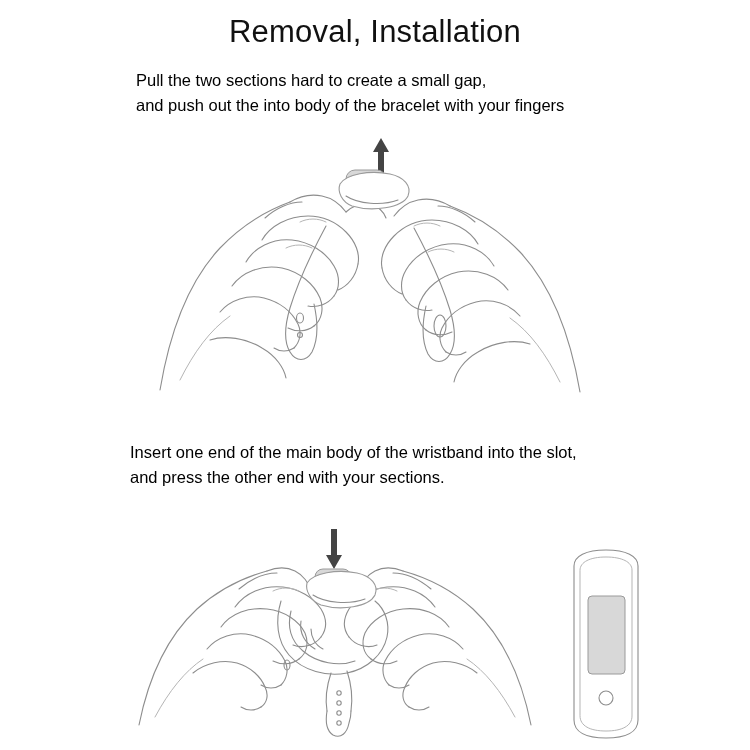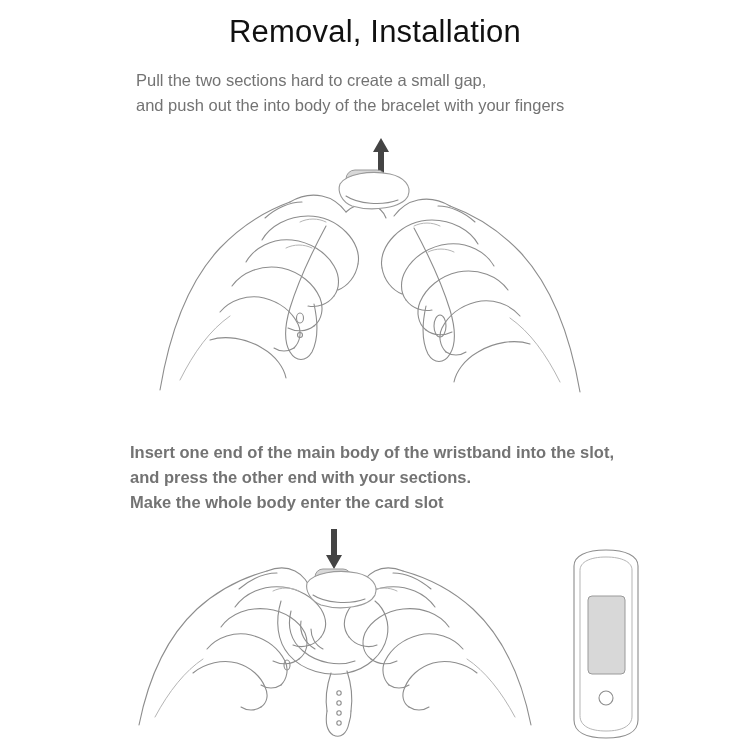--- a/index.html
+++ b/index.html
@@ -29,31 +29,30 @@
     text-align: center;
     font-size: 31px;
     font-weight: 400;
     letter-spacing: 0.2px;
     color: #111;
   }
   .caption {
     position: absolute;
     font-size: 16.5px;
     line-height: 25px;
-    color: #737373;
+    color: #000000;
     white-space: nowrap;
   }
   .caption-1 {
     top: 68px;
     left: 136px;
   }
   .caption-2 {
     top: 440px;
     left: 130px;
-    font-weight: bold;
   }
   .caption .line {
     display: block;
   }
   .figure {
     position: absolute;
   }
   .figure-1 {
     top: 130px;
     left: 150px;
@@ -182,21 +181,20 @@
       <g>
         <path class="stroke" d="M264 98 C278 124 292 154 300 180 C306 200 306 214 300 224 C294 234 284 234 278 224 C272 212 272 194 276 176"></path>
         <ellipse class="stroke" cx="290" cy="196" rx="6" ry="11"></ellipse>
       </g>
     </svg>
   </div>
 
   <div class="caption caption-2">
     <span class="line">Insert one end of the main body of the wristband into the slot,</span>
     <span class="line">and press the other end with your sections.</span>
-    <span class="line">Make the whole body enter the card slot</span>
   </div>
 
   <div class="figure figure-2">
     <svg width="400" height="220" viewBox="0 0 400 220" xmlns="http://www.w3.org/2000/svg">
 
       <g>
         <path class="fill-dark" d="M196 4 L202 4 L202 30 L207 30 L199 44 L191 30 L196 30 Z"></path>
       </g>
 
       <g>

